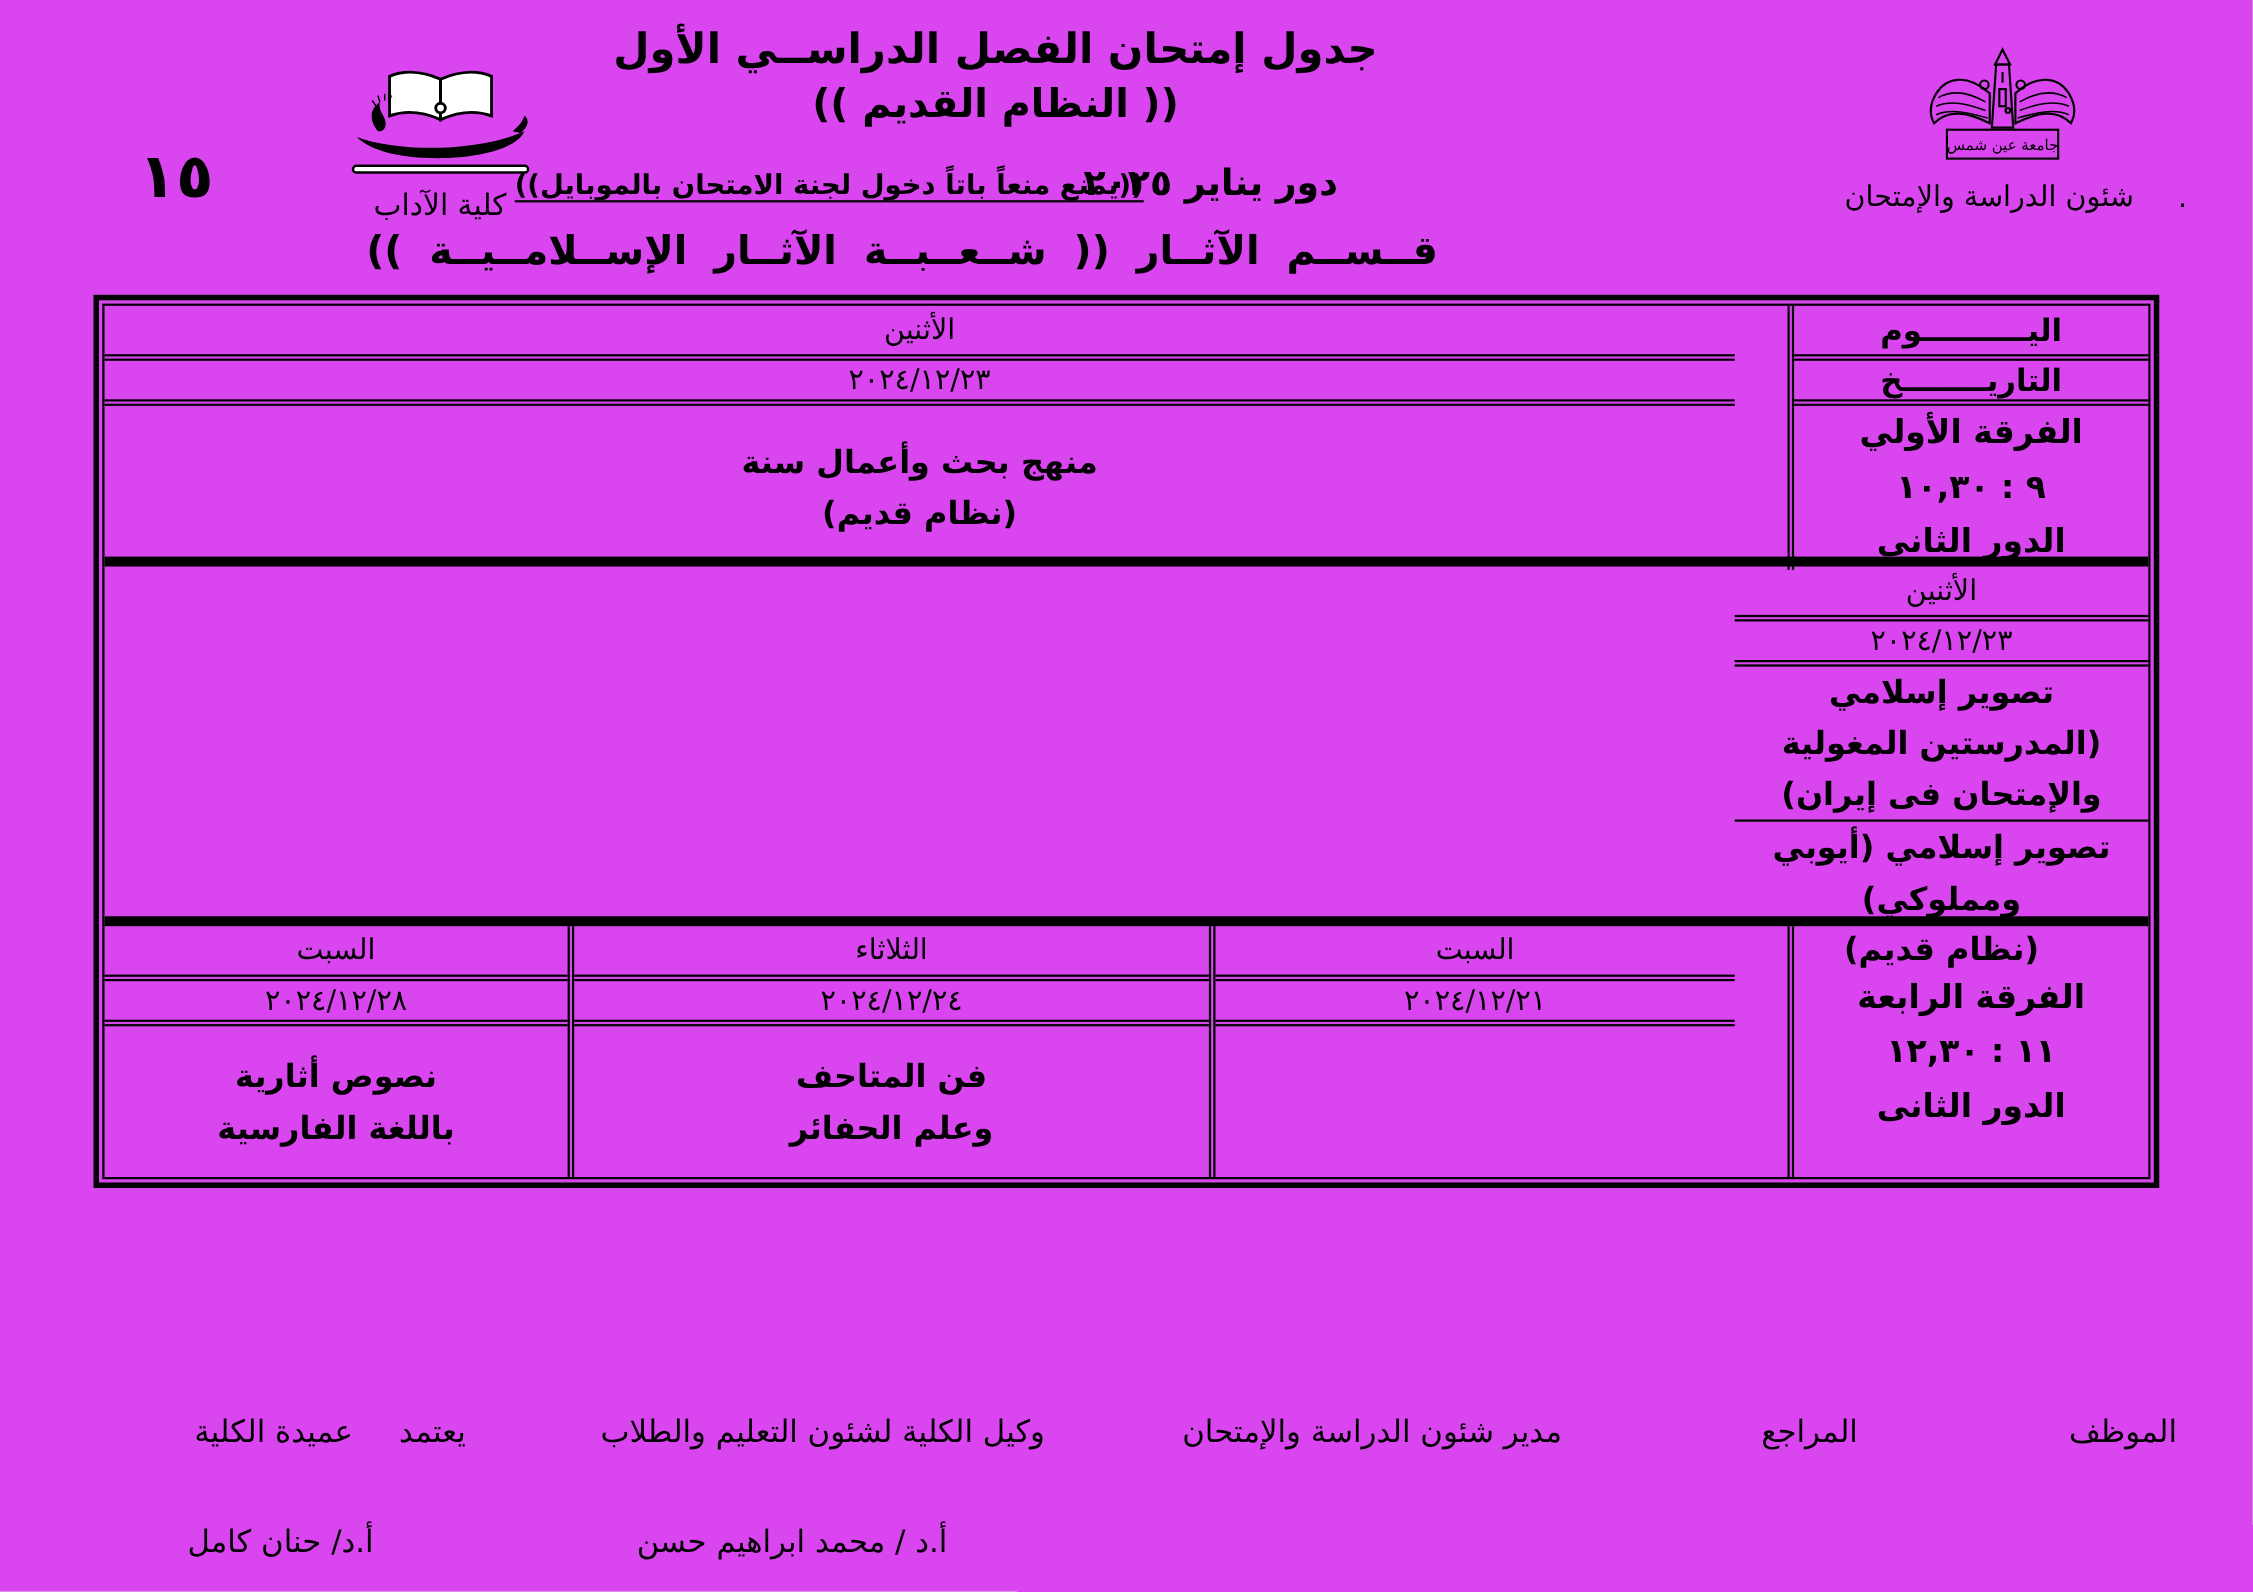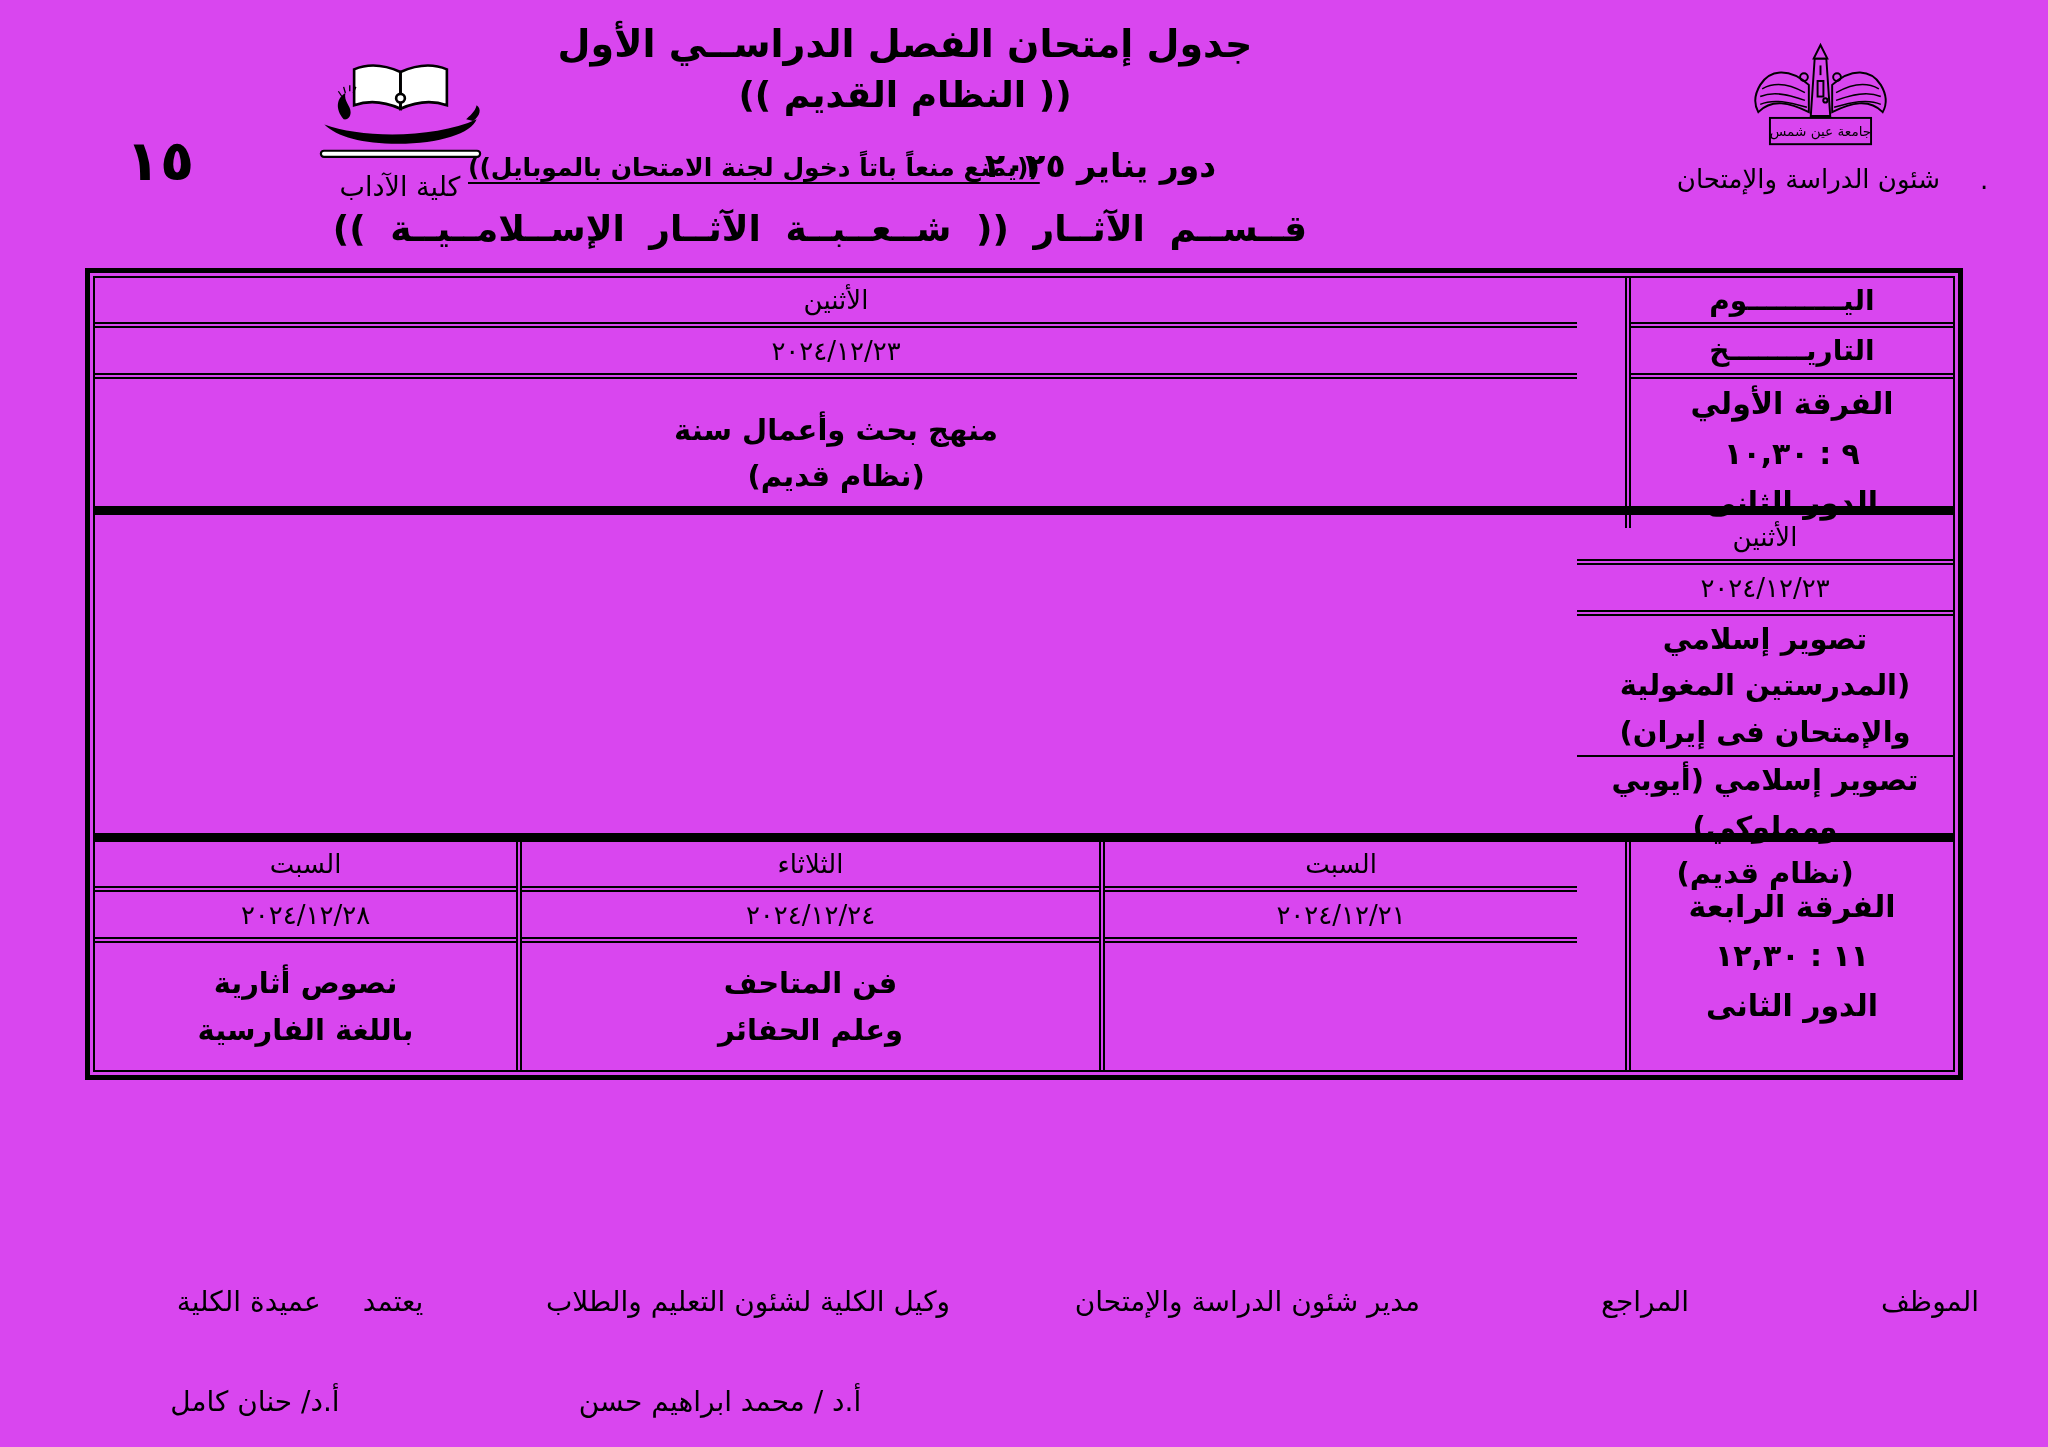--- a/index.html
+++ b/index.html
@@ -40,21 +40,21 @@
   .secA{height:228px;}
   .secB{height:318px;}
   .secC{flex:1;}
   .sep{height:9px;background:#000;flex:0 0 auto;}
   .lblcol{border-left:6px double #000;display:flex;flex-direction:column;box-sizing:border-box;margin-left:48px;}
   .contcol{display:flex;flex-direction:column;box-sizing:border-box;}
   .cell{display:flex;align-items:center;justify-content:center;text-align:center;box-sizing:border-box;}
   .dblb{border-bottom:6px double #000;}
   .thinb{border-bottom:2px solid #000;}
   .rowday{height:50px;font-size:26px;}
-  .rowdate{height:51px;font-size:26px;}
+  .rowdate{height:41px;font-size:26px;}
   .rowsub{flex:1;font-size:29px;font-weight:bold;line-height:1.6;flex-direction:column;}
   .hdrlbl{font-size:28px;font-weight:bold;}
   .grade{flex:1;font-size:30px;font-weight:bold;line-height:1.65;flex-direction:column;}
   .c-grid{display:grid;grid-template-columns:478px 583px 1fr;direction:rtl;height:100%;}
   .c-col{display:flex;flex-direction:column;box-sizing:border-box;}
   .c-div{border-left:6px double #000;}
   
   .sig{font-size:28px;white-space:nowrap;text-align:center;}
   .sig-r0{left:1855px;top:1285px;width:150px;}
   .sig-r1{left:1570px;top:1285px;width:150px;}

